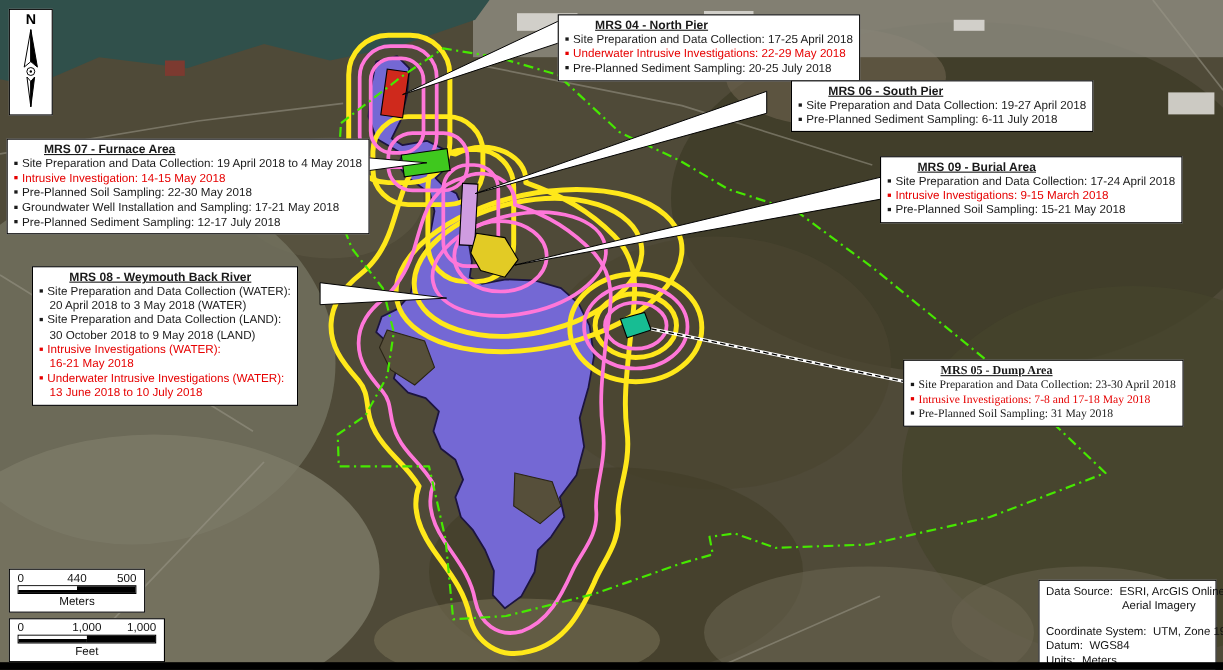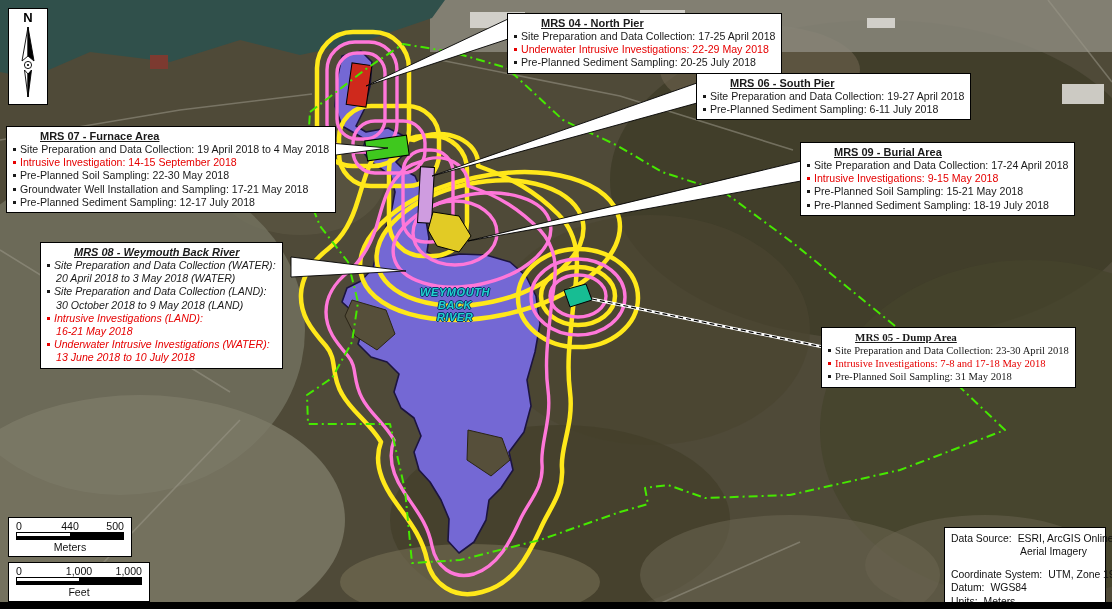--- a/index.html
+++ b/index.html
@@ -27,24 +27,24 @@
     font-size:10.6px;line-height:13.2px;color:#1a1a1a;
   }
   .callout-title{font-weight:bold;text-decoration:underline;font-size:11px;line-height:14px;padding-left:28px;}
   .callout-line.red{color:var(--highlight_text_red);}
   .callout-line.bullet::before{
     content:"";display:inline-block;width:3px;height:3px;background:currentColor;
     margin:0 4px 2px 1px;
   }
   .callout-line.indent{padding-left:10px;}
   .co-mrs04{left:507px;top:13px;}
-  .co-mrs06{left:696px;top:73px;}
+  .co-mrs06{left:719px;top:73px;}
   .co-mrs07{left:6px;top:126px;}
   .co-mrs09{left:800px;top:142px;}
-  .co-mrs08{left:40px;top:242px;font-style:italic;}
+  .co-mrs08{left:29px;top:242px;}
   .co-mrs05{left:821px;top:327px;font-family:Liberation Serif, serif;}
 
   
   .north{
     position:absolute;left:8px;top:8px;width:38px;height:95px;background:#fff;
     border:1px solid #000;z-index:30;text-align:center;
   }
   .north .n-label{font-weight:bold;font-size:13px;line-height:15px;margin-top:1px;}
 
   
@@ -187,25 +187,20 @@
       <polygon class="wedge" points="508,19 508,39 366,86"></polygon>
       <polygon class="wedge" points="697,83 697,103 432,176"></polygon>
       <polygon class="wedge" points="306,141 306,159 388,148"></polygon>
       <polygon class="wedge" points="801,161 801,181 468,241"></polygon>
       <polygon class="wedge" points="291,257 291,277 406,271"></polygon>
       <line x1="592" y1="299" x2="823" y2="347" stroke="#fff" stroke-width="3"></line>
       <line x1="592" y1="299" x2="823" y2="347" stroke="#000" stroke-width="1.2" stroke-dasharray="5 3"></line>
     </g>
   </svg>
 
-  <div class="river-label">
-    <div>WEYMOUTH</div>
-    <div>BACK</div>
-    <div>RIVER</div>
-  </div>
 
   <div class="north">
     <div class="n-label">N</div>
     <svg width="38" height="76" viewBox="0 0 38 76">
       <polygon points="19,2 13,36 19,31" fill="#fff" stroke="#000" stroke-width="0.9"></polygon>
       <polygon points="19,2 25,36 19,31" fill="#000" stroke="#000" stroke-width="0.9"></polygon>
       <circle cx="19" cy="40" r="3.6" fill="#fff" stroke="#000" stroke-width="0.9"></circle>
       <circle cx="19" cy="40" r="1.1" fill="#000"></circle>
       <polygon points="19,72 15.5,45 19,49" fill="#fff" stroke="#000" stroke-width="0.9"></polygon>
       <polygon points="19,72 22.5,45 19,49" fill="#000" stroke="#000" stroke-width="0.9"></polygon>
@@ -220,39 +215,38 @@
         <div class="callout-line bullet">Pre-Planned Sediment Sampling: 20-25 July 2018</div>
       </div>
       <div class="callout co-mrs06">
         <div class="callout-title">MRS 06 - South Pier</div>
         <div class="callout-line bullet">Site Preparation and Data Collection: 19-27 April 2018</div>
         <div class="callout-line bullet">Pre-Planned Sediment Sampling: 6-11 July 2018</div>
       </div>
       <div class="callout co-mrs07">
         <div class="callout-title">MRS 07 - Furnace Area</div>
         <div class="callout-line bullet">Site Preparation and Data Collection: 19 April 2018 to 4 May 2018</div>
-        <div class="callout-line red bullet">Intrusive Investigation: 14-15 September 2018</div>
+        <div class="callout-line red bullet">Intrusive Investigation: 14-15 May 2018</div>
         <div class="callout-line bullet">Pre-Planned Soil Sampling: 22-30 May 2018</div>
         <div class="callout-line bullet">Groundwater Well Installation and Sampling: 17-21 May 2018</div>
         <div class="callout-line bullet">Pre-Planned Sediment Sampling: 12-17 July 2018</div>
       </div>
       <div class="callout co-mrs09">
         <div class="callout-title">MRS 09 - Burial Area</div>
         <div class="callout-line bullet">Site Preparation and Data Collection: 17-24 April 2018</div>
-        <div class="callout-line red bullet">Intrusive Investigations: 9-15 May 2018</div>
+        <div class="callout-line red bullet">Intrusive Investigations: 9-15 March 2018</div>
         <div class="callout-line bullet">Pre-Planned Soil Sampling: 15-21 May 2018</div>
-        <div class="callout-line bullet">Pre-Planned Sediment Sampling: 18-19 July 2018</div>
       </div>
       <div class="callout co-mrs08">
         <div class="callout-title">MRS 08 - Weymouth Back River</div>
         <div class="callout-line bullet">Site Preparation and Data Collection (WATER):</div>
         <div class="callout-line indent">20 April 2018 to 3 May 2018 (WATER)</div>
         <div class="callout-line bullet">Site Preparation and Data Collection (LAND):</div>
         <div class="callout-line indent">30 October 2018 to 9 May 2018 (LAND)</div>
-        <div class="callout-line red bullet">Intrusive Investigations (LAND):</div>
+        <div class="callout-line red bullet">Intrusive Investigations (WATER):</div>
         <div class="callout-line red indent">16-21 May 2018</div>
         <div class="callout-line red bullet">Underwater Intrusive Investigations (WATER):</div>
         <div class="callout-line red indent">13 June 2018 to 10 July 2018</div>
       </div>
       <div class="callout co-mrs05">
         <div class="callout-title">MRS 05 - Dump Area</div>
         <div class="callout-line bullet">Site Preparation and Data Collection: 23-30 April 2018</div>
         <div class="callout-line red bullet">Intrusive Investigations: 7-8 and 17-18 May 2018</div>
         <div class="callout-line bullet">Pre-Planned Soil Sampling: 31 May 2018</div>
       </div>

